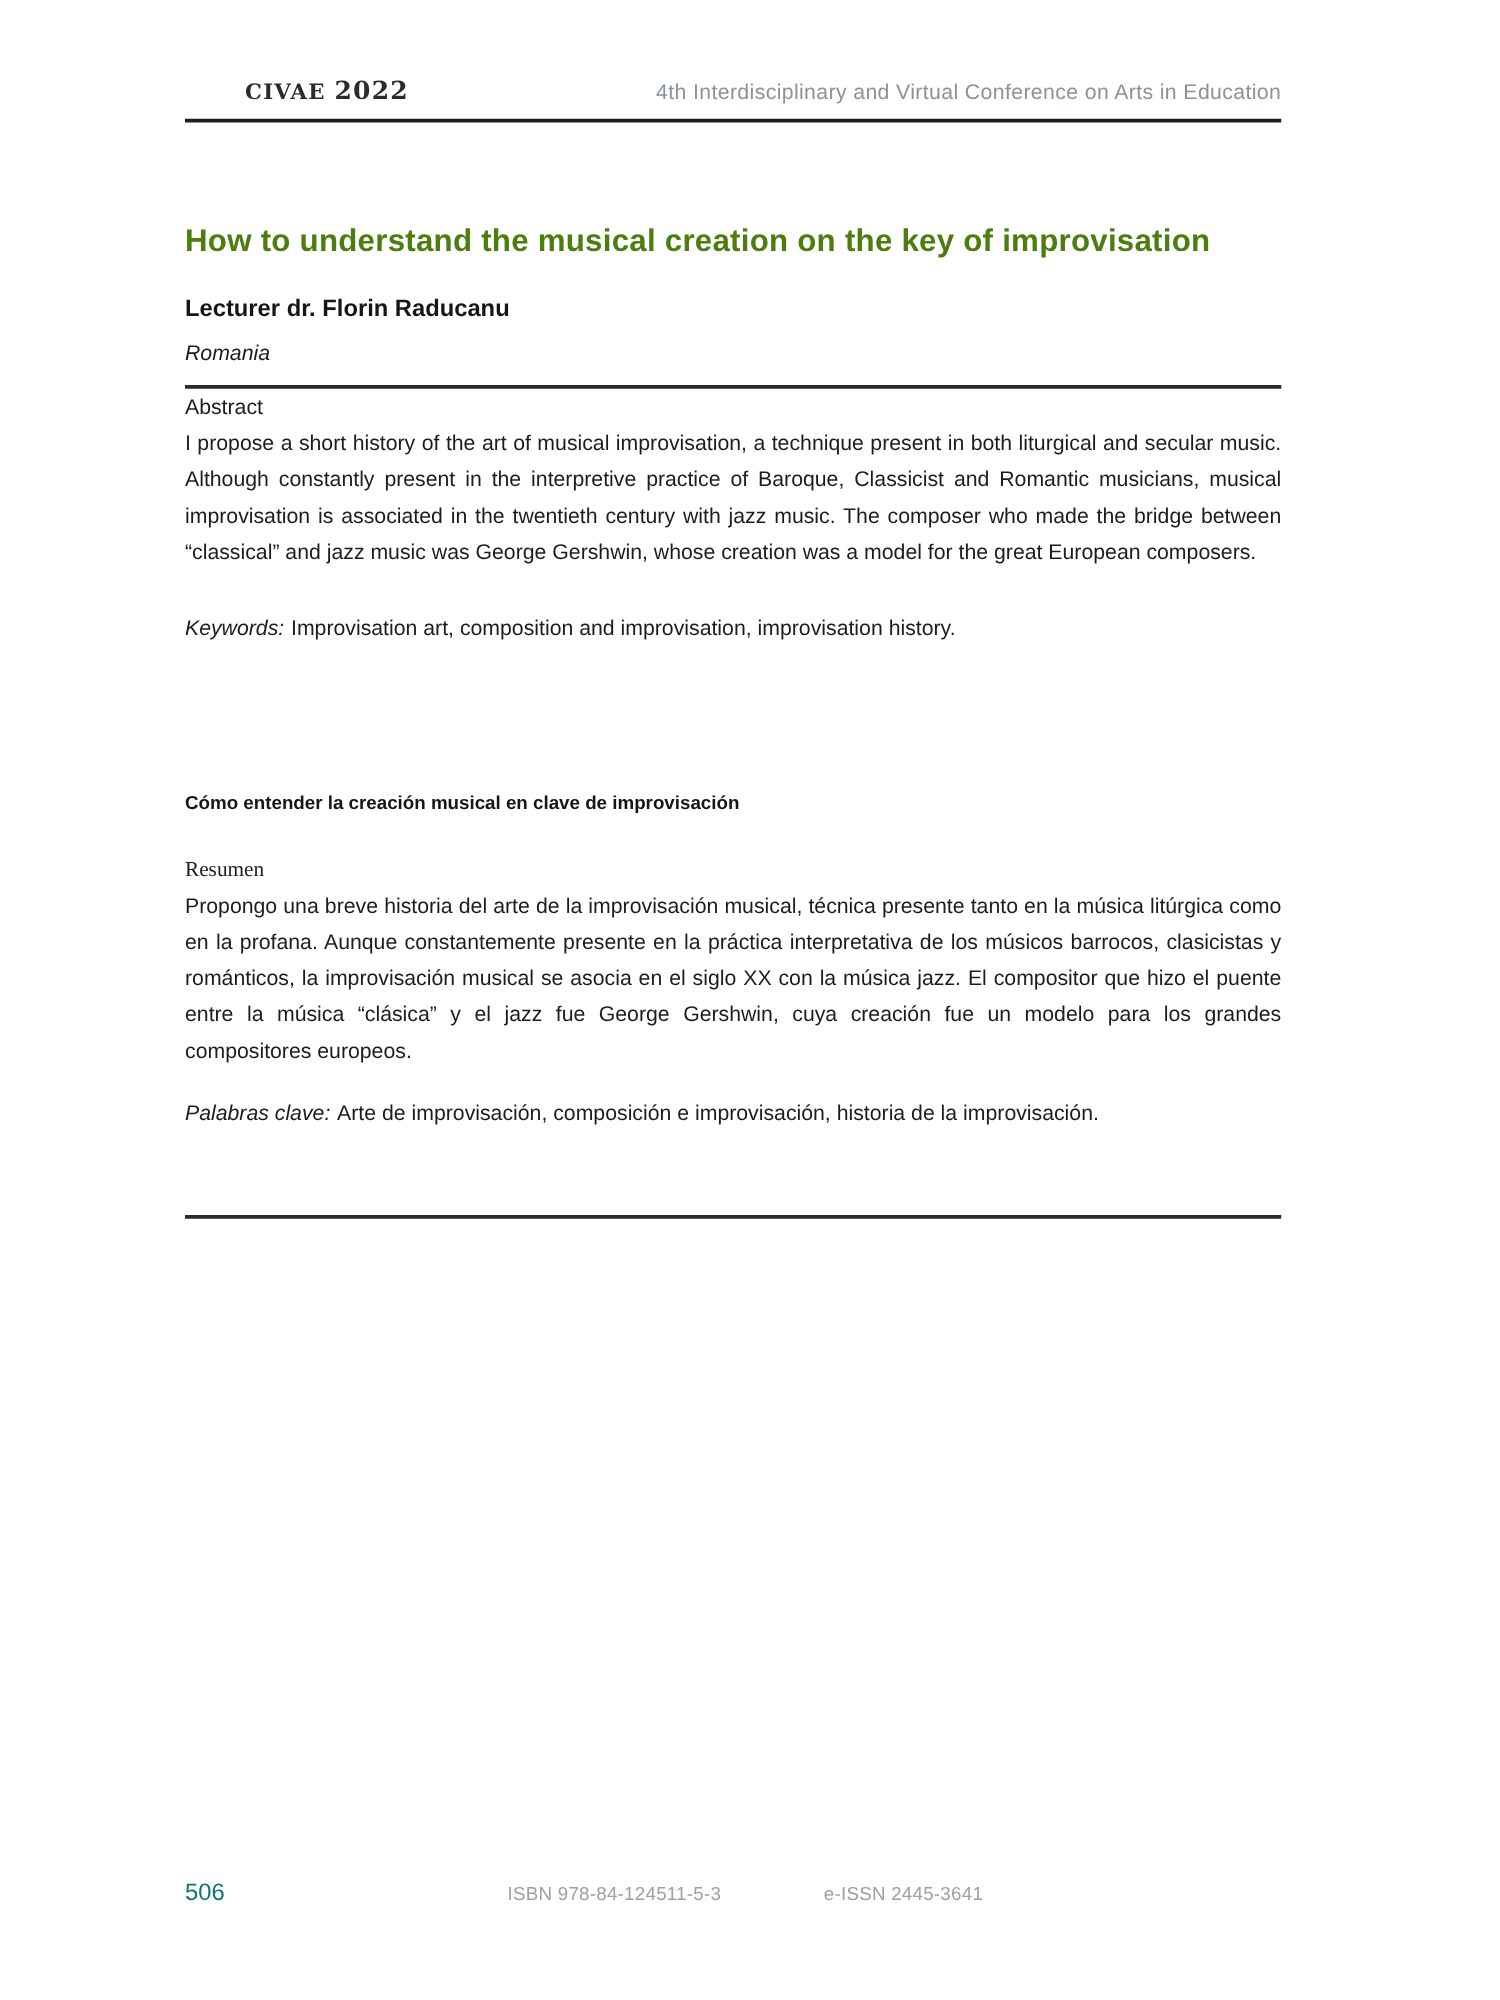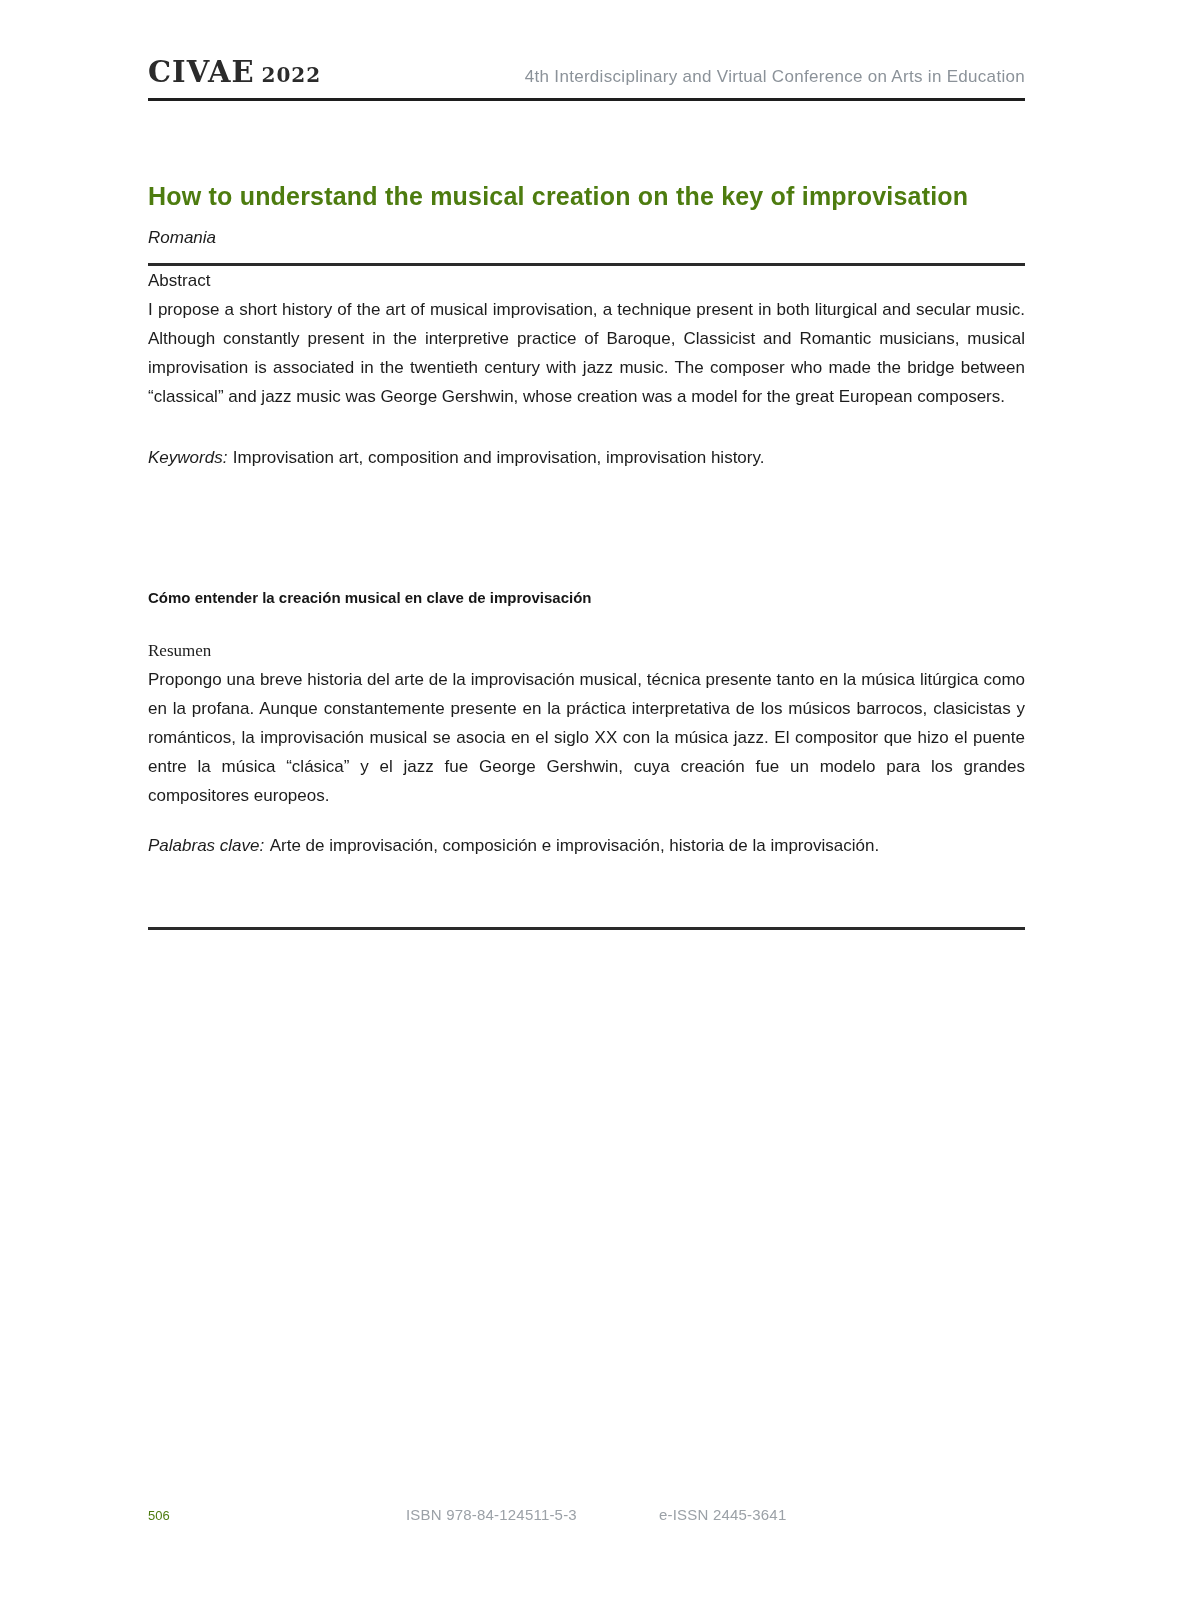--- a/index.html
+++ b/index.html
@@ -26,21 +26,21 @@
     padding-top: 58px;
     line-height: 28px;
   }
   .logo {
     font-family: "DejaVu Serif", serif;
     font-weight: 700;
     color: #2b2b2b;
     letter-spacing: 1px;
     white-space: nowrap;
   }
-  .logo-name { font-size: 29px; }
+  .logo-name { font-size: 17px; margin-left: 48px; }
   .logo-year { font-size: 20px; margin-left: 7px; font-weight: 700; }
   .conference {
     font-size: 17px;
     color: #8b9299;
     letter-spacing: 0.3px;
     white-space: nowrap;
   }
   .rule { border: none; background: #222222; width: 100%; }
   .rule-header { height: 3px; margin-top: 7px; background: #1e1e1e; }
   .rule-mid    { height: 3px; margin-top: 13px; background: #2a2a2a; }
@@ -103,23 +103,23 @@
   .footer {
     position: absolute;
     top: 1503px;
     left: 148px;
     width: 877px;
     display: flex;
     align-items: baseline;
   }
   .page-number {
     width: 258px;
-    font-size: 13px;
+    font-size: 19px;
     line-height: 24px;
-    color: #4d7c0f;
+    color: #0f766e;
   }
   .isbn {
     width: 253px;
     font-size: 15px;
     line-height: 24px;
     color: #9ba1a7;
     letter-spacing: 0.2px;
   }
   .eissn {
     font-size: 15px;
@@ -136,20 +136,21 @@
 
     <div class="header-row">
       <div class="logo">
         <span class="logo-name">CIVAE</span><span class="logo-year">2022</span>
       </div>
       <div class="conference">4th Interdisciplinary and Virtual Conference on Arts in Education</div>
     </div>
     <div class="rule rule-header"></div>
 
     <h1 class="title">How to understand the musical creation on the key of improvisation</h1>
+    <div class="author">Lecturer dr. Florin Raducanu</div>
     <div class="country">Romania</div>
     <div class="rule rule-mid"></div>
 
     <div class="section-label">Abstract</div>
     <p class="body-text">I propose a short history of the art of musical improvisation, a technique present in both liturgical and secular music. Although constantly present in the interpretive practice of Baroque, Classicist and Ro­mantic musicians, musical improvisation is associated in the twentieth century with jazz music. The composer who made the bridge between “classical” and jazz music was George Gershwin, whose creation was a model for the great European composers.</p>
     <div class="keywords-line">
       <span class="kw-label">Keywords:</span><span>Improvisation art, composition and improvisation, improvisation history.</span>
     </div>
 
     <div class="es-title">Cómo entender la creación musical en clave de improvisación</div>

